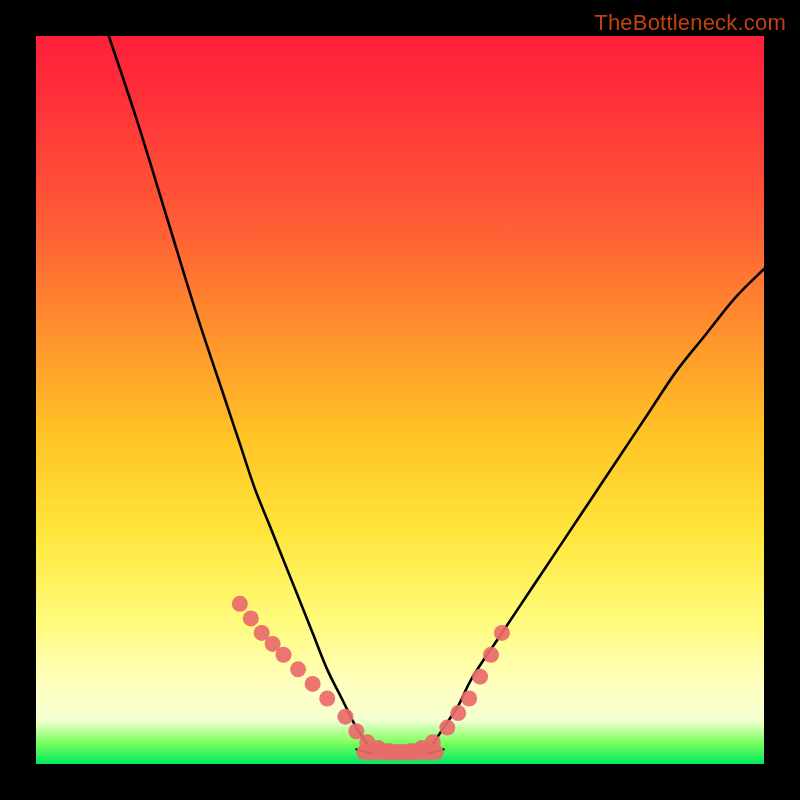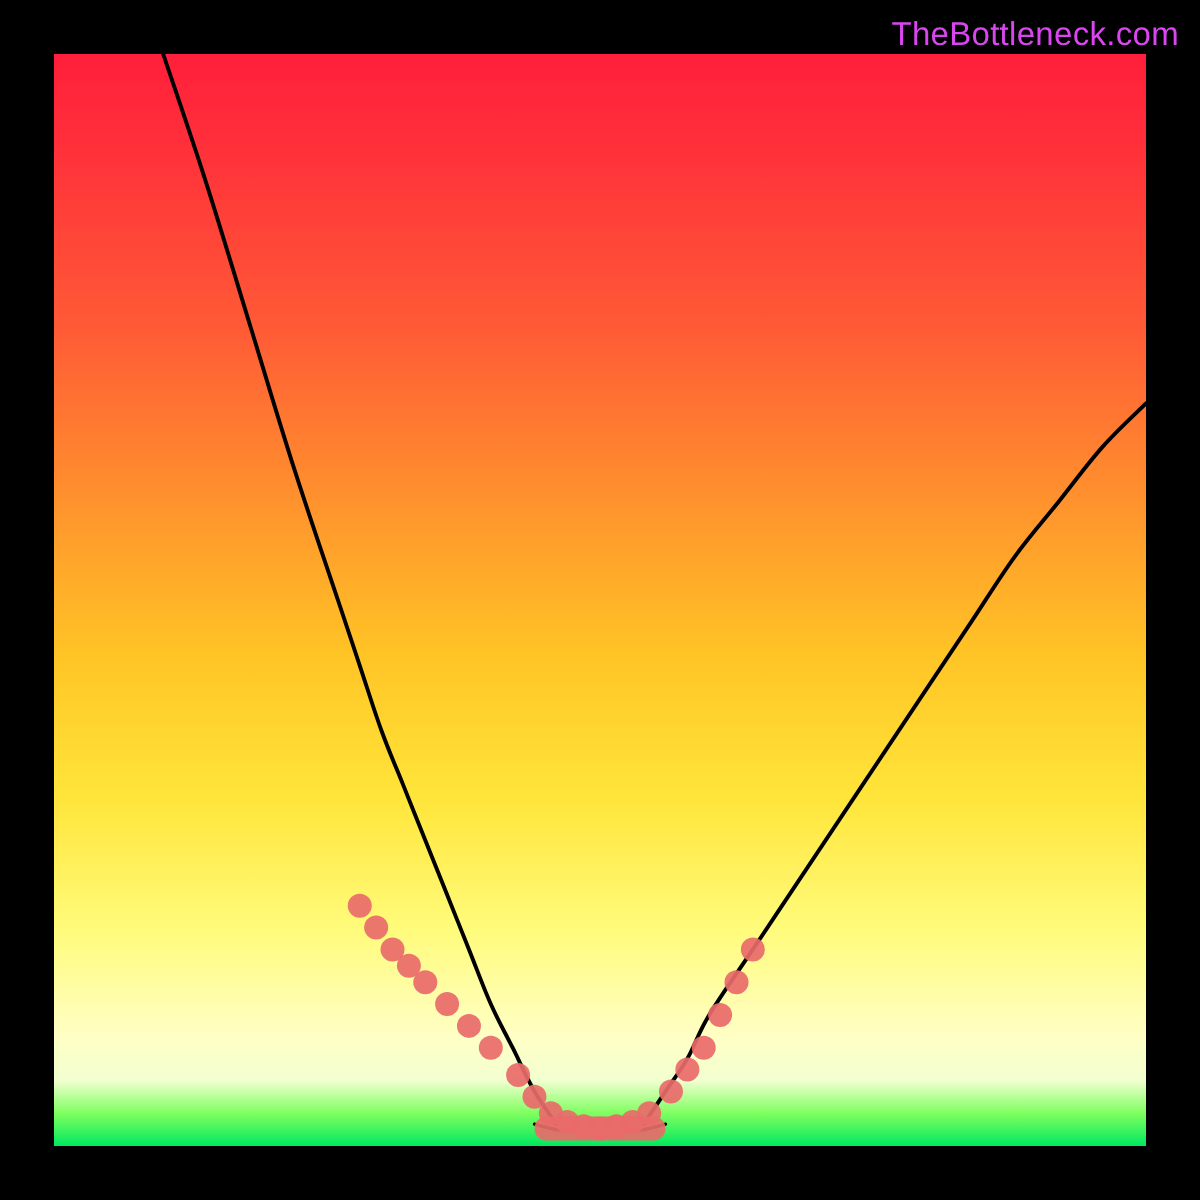--- a/index.html
+++ b/index.html
@@ -36,21 +36,21 @@
       #ffffc5 90%,
       #f2ffd0 94%,
       #7fff60 97%,
       #00e85f 100%
     );
   }
   .watermark {
     position: absolute;
     top: 10px;
     right: 14px;
-    color: #d946ef;
+    color: #c2410c;
     font-size: 22px;
     letter-spacing: 0.2px;
     font-weight: 400;
     user-select: none;
   }
   svg.overlay {
     position: absolute;
     left: 0;
     top: 0;
     width: 728px;

